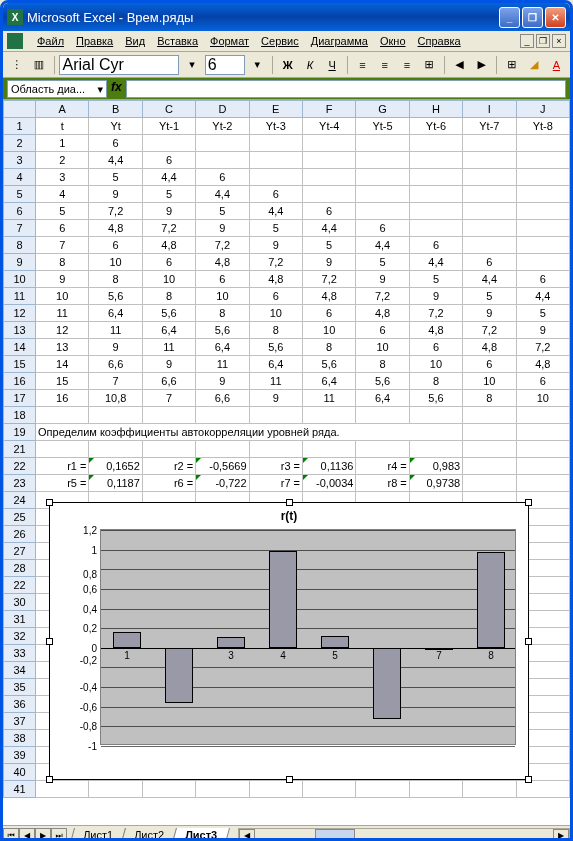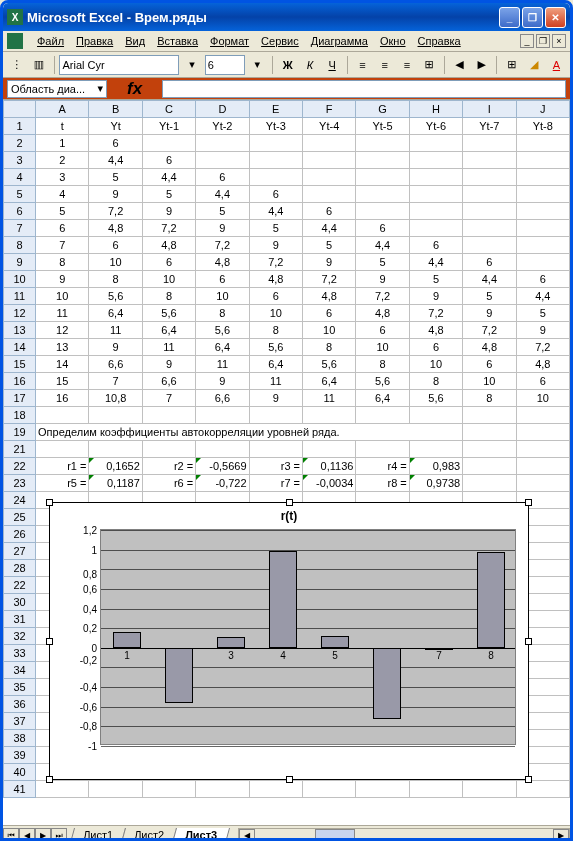--- a/index.html
+++ b/index.html
@@ -1,36 +1,36 @@
 <!DOCTYPE html>
 <html><head>
 <meta charset="utf-8">
 <style>
 * { box-sizing: border-box; margin: 0; padding: 0; }
 body { font-family: Tahoma, Arial, sans-serif; font-size: 11px; background: #ece9d8; width: 573px; height: 841px; overflow: hidden; border: 3px solid #0054e3; border-radius: 8px 8px 0 0; }
 .titlebar { background: linear-gradient(to bottom, #0563da, #0442a8, #0563da); height: 28px; display: flex; align-items: center; padding: 0 4px; color: white; font-size: 13px; border-radius: 5px 5px 0 0; }
 .titlebar-icon { width: 16px; height: 16px; background: #217346; margin-right: 4px; display: flex; align-items: center; justify-content: center; color: white; font-size: 10px; font-weight: bold; }
-.titlebar-title { flex: 1; font-weight: bold; }
+.titlebar-title { flex: 1; font-weight: normal; }
 .win-btns { display: flex; gap: 2px; }
 .win-btn { width: 21px; height: 21px; background: linear-gradient(to bottom, #7ba3e8, #3d6bc9); border: 1px solid #fff; border-radius: 3px; color: white; display: flex; align-items: center; justify-content: center; font-size: 10px; font-weight: bold; cursor: pointer; }
 .win-btn.close { background: linear-gradient(to bottom, #f0a080, #d04020); }
 .menubar { background: #ece9d8; padding: 2px 4px; display: flex; align-items: center; gap: 2px; border-bottom: 1px solid #aca899; }
 .menu-icon { width: 16px; height: 16px; background: #217346; margin-right: 6px; }
 .menu-item { padding: 2px 6px; cursor: pointer; text-decoration: underline; }
 .doc-btns { margin-left: auto; display: flex; gap: 2px; }
 .doc-btn { width: 14px; height: 14px; border: 1px solid #888; background: #ece9d8; cursor: pointer; font-size: 9px; display: flex; align-items: center; justify-content: center; }
 .toolbar { background: #ece9d8; padding: 2px 4px; display: flex; align-items: center; gap: 3px; border-bottom: 1px solid #aca899; height: 26px; }
 .tb-btn { width: 20px; height: 20px; border: 1px solid transparent; display: flex; align-items: center; justify-content: center; cursor: pointer; font-size: 11px; }
 .tb-sep { width: 1px; height: 18px; background: #aca899; margin: 0 2px; }
-.tb-combo { height: 20px; border: 1px solid #7f9db9; background: white; font-size: 11px; padding: 0 2px; }
+.tb-combo { height: 20px; border: 1px solid #7f9db9; background: white; font-size: 16px; padding: 0 2px; }
 .fontname { width: 120px; }
 .fontsize { width: 40px; }
-.namerow { background: #c2410c; padding: 2px 4px; display: flex; align-items: center; gap: 20px; border-bottom: 1px solid #aca899; height: 22px; }
+.namerow { background: #4d7c0f; padding: 2px 4px; display: flex; align-items: flex-start; gap: 4px; border-bottom: 1px solid #aca899; height: 22px; }
 .namebox { width: 100px; height: 18px; border: 1px solid #7f9db9; background: white; padding: 0 3px; display: flex; align-items: center; }
-.fx-label { font-style: italic; font-weight: bold; font-size: 17px; }
+.fx-label { font-style: italic; font-weight: bold; font-size: 12px; }
 .fx-input { flex: 1; height: 18px; border: 1px solid #7f9db9; background: white; }
 .grid-area { background: white; position: relative; height: 725px; overflow: hidden; }
 table.grid { border-collapse: collapse; width: 100%; table-layout: fixed; }
 table.grid th, table.grid td { border: 1px solid #c0c0c0; height: 17px; font-size: 11px; text-align: center; padding: 0; overflow: hidden; white-space: nowrap; }
 table.grid th { background: #e4ecf7; font-weight: normal; border-color: #9eb6ce; }
 table.grid th.corner { background: #e4ecf7; width: 30px; }
 table.grid th.colh { width: 50px; }
 table.grid th.rowh { width: 30px; }
 table.grid td { font-family: 'Arial Cyr', Arial; }
 table.grid td.left { text-align: left; padding-left: 2px; }

